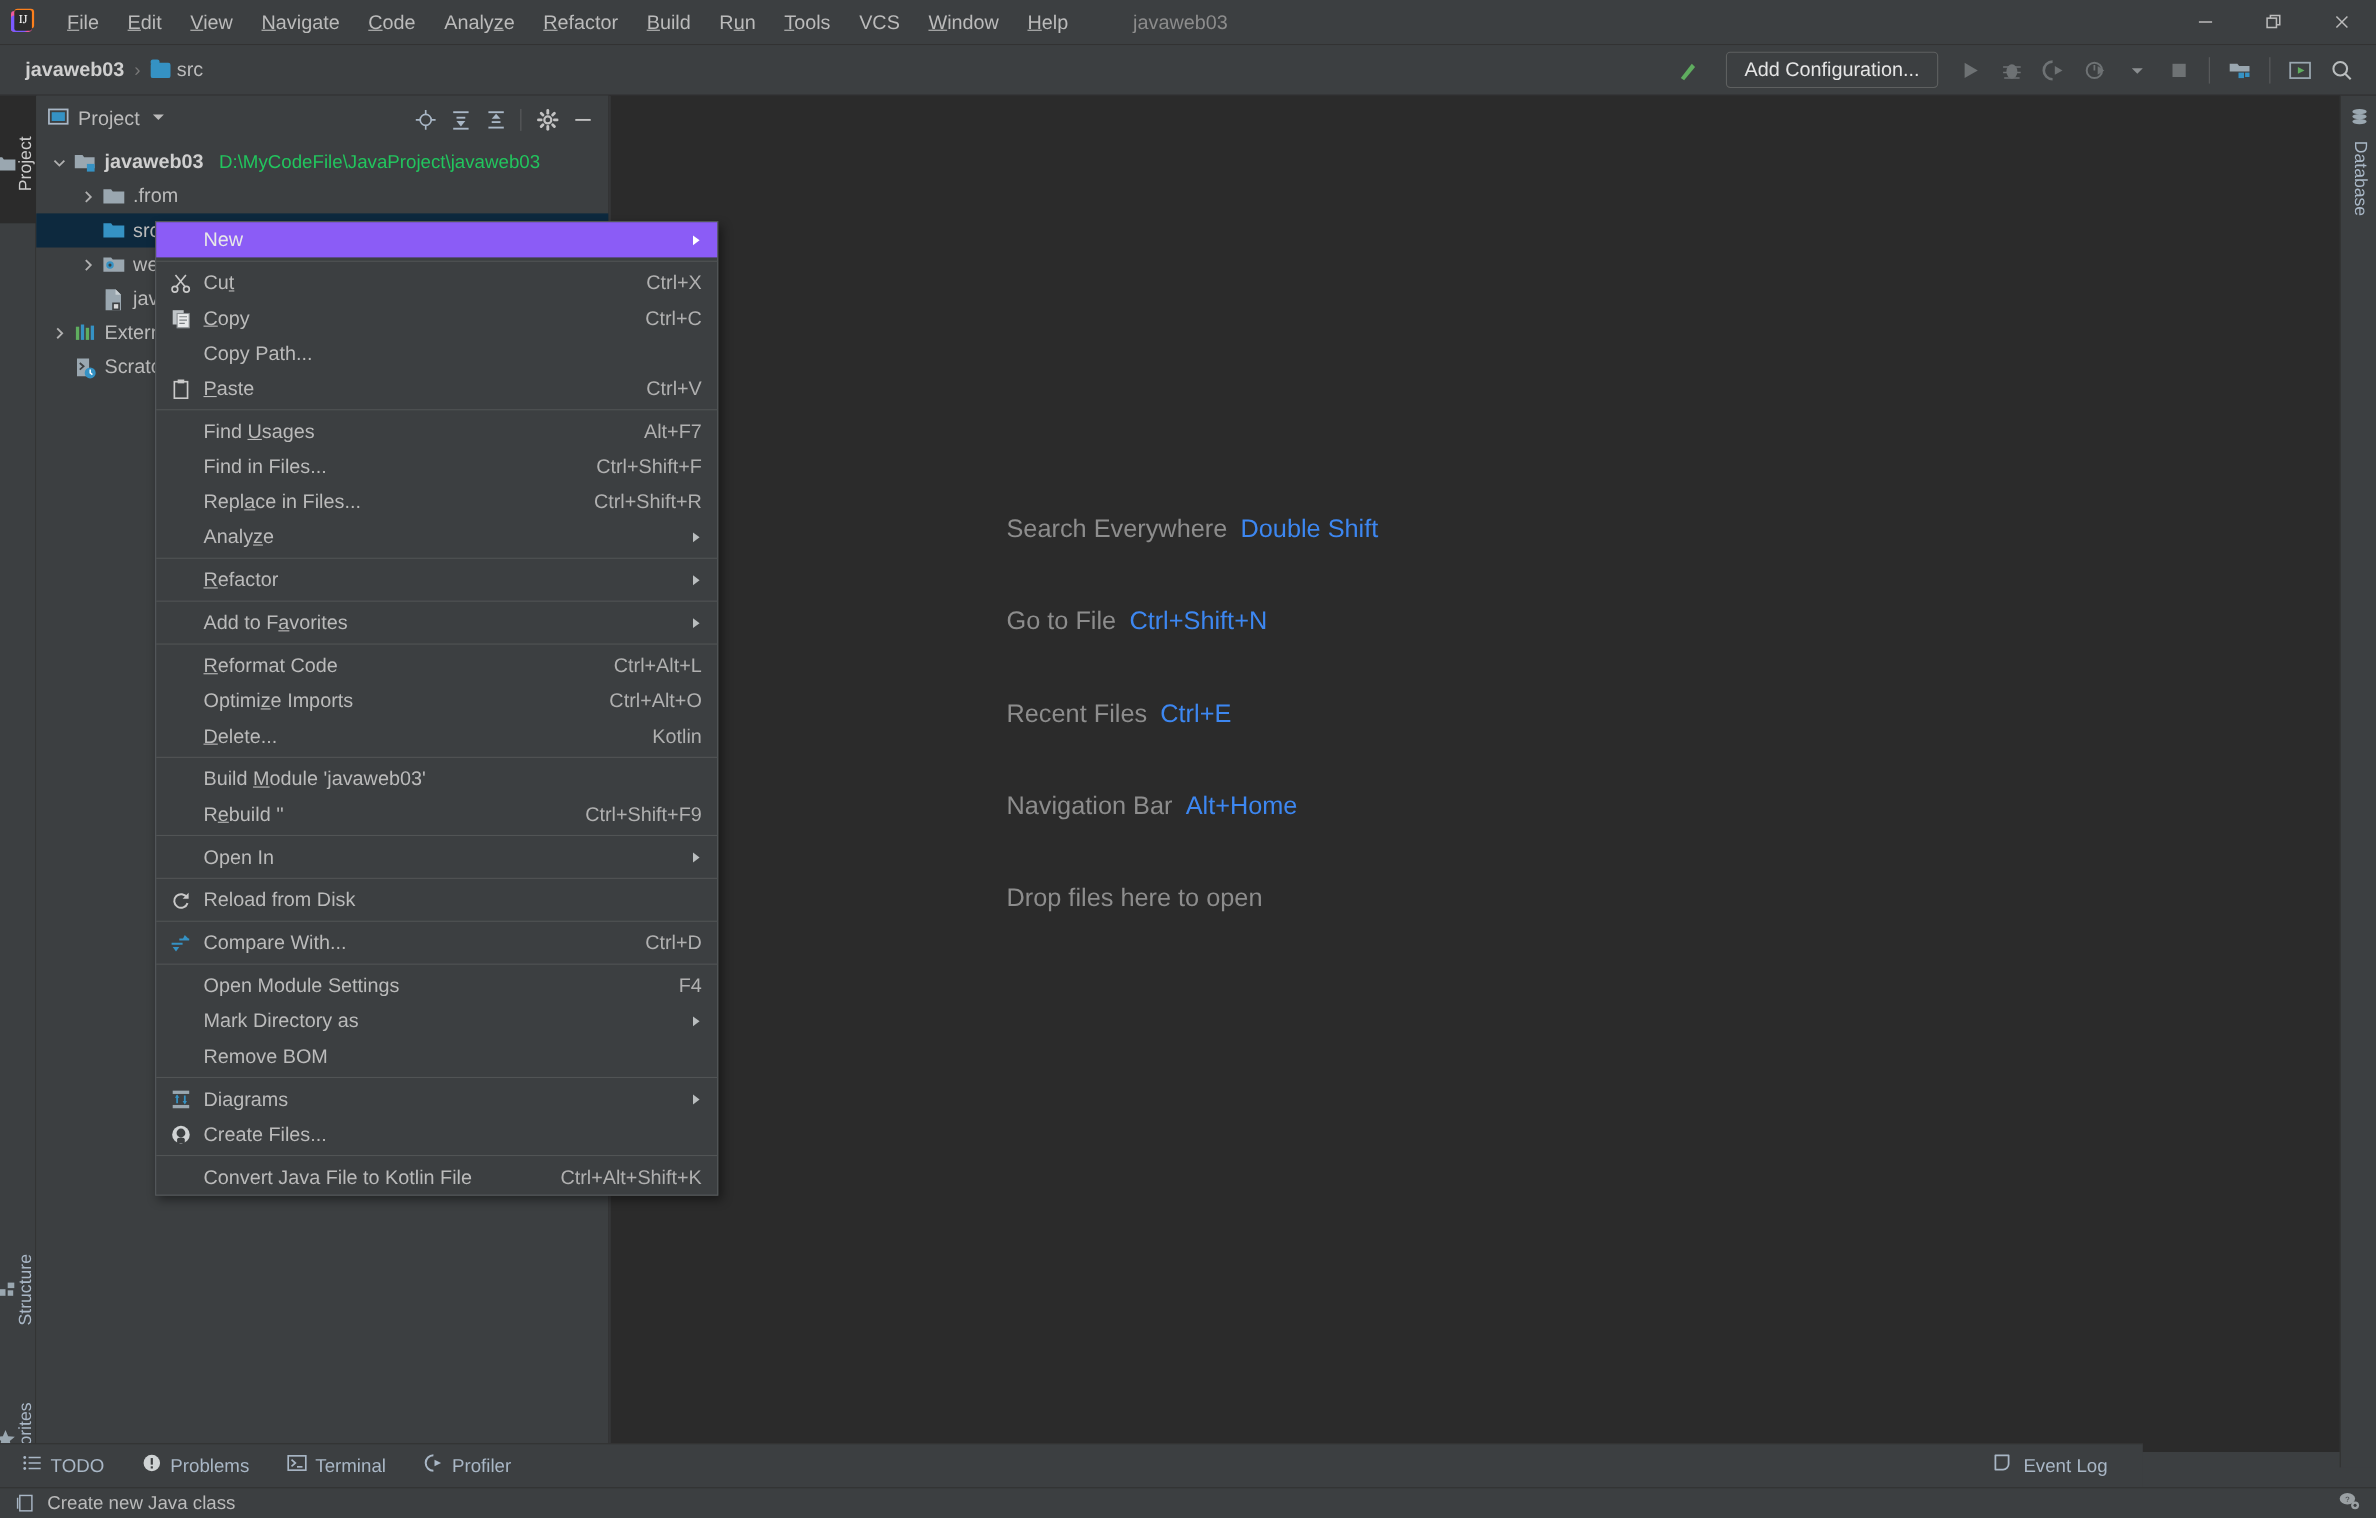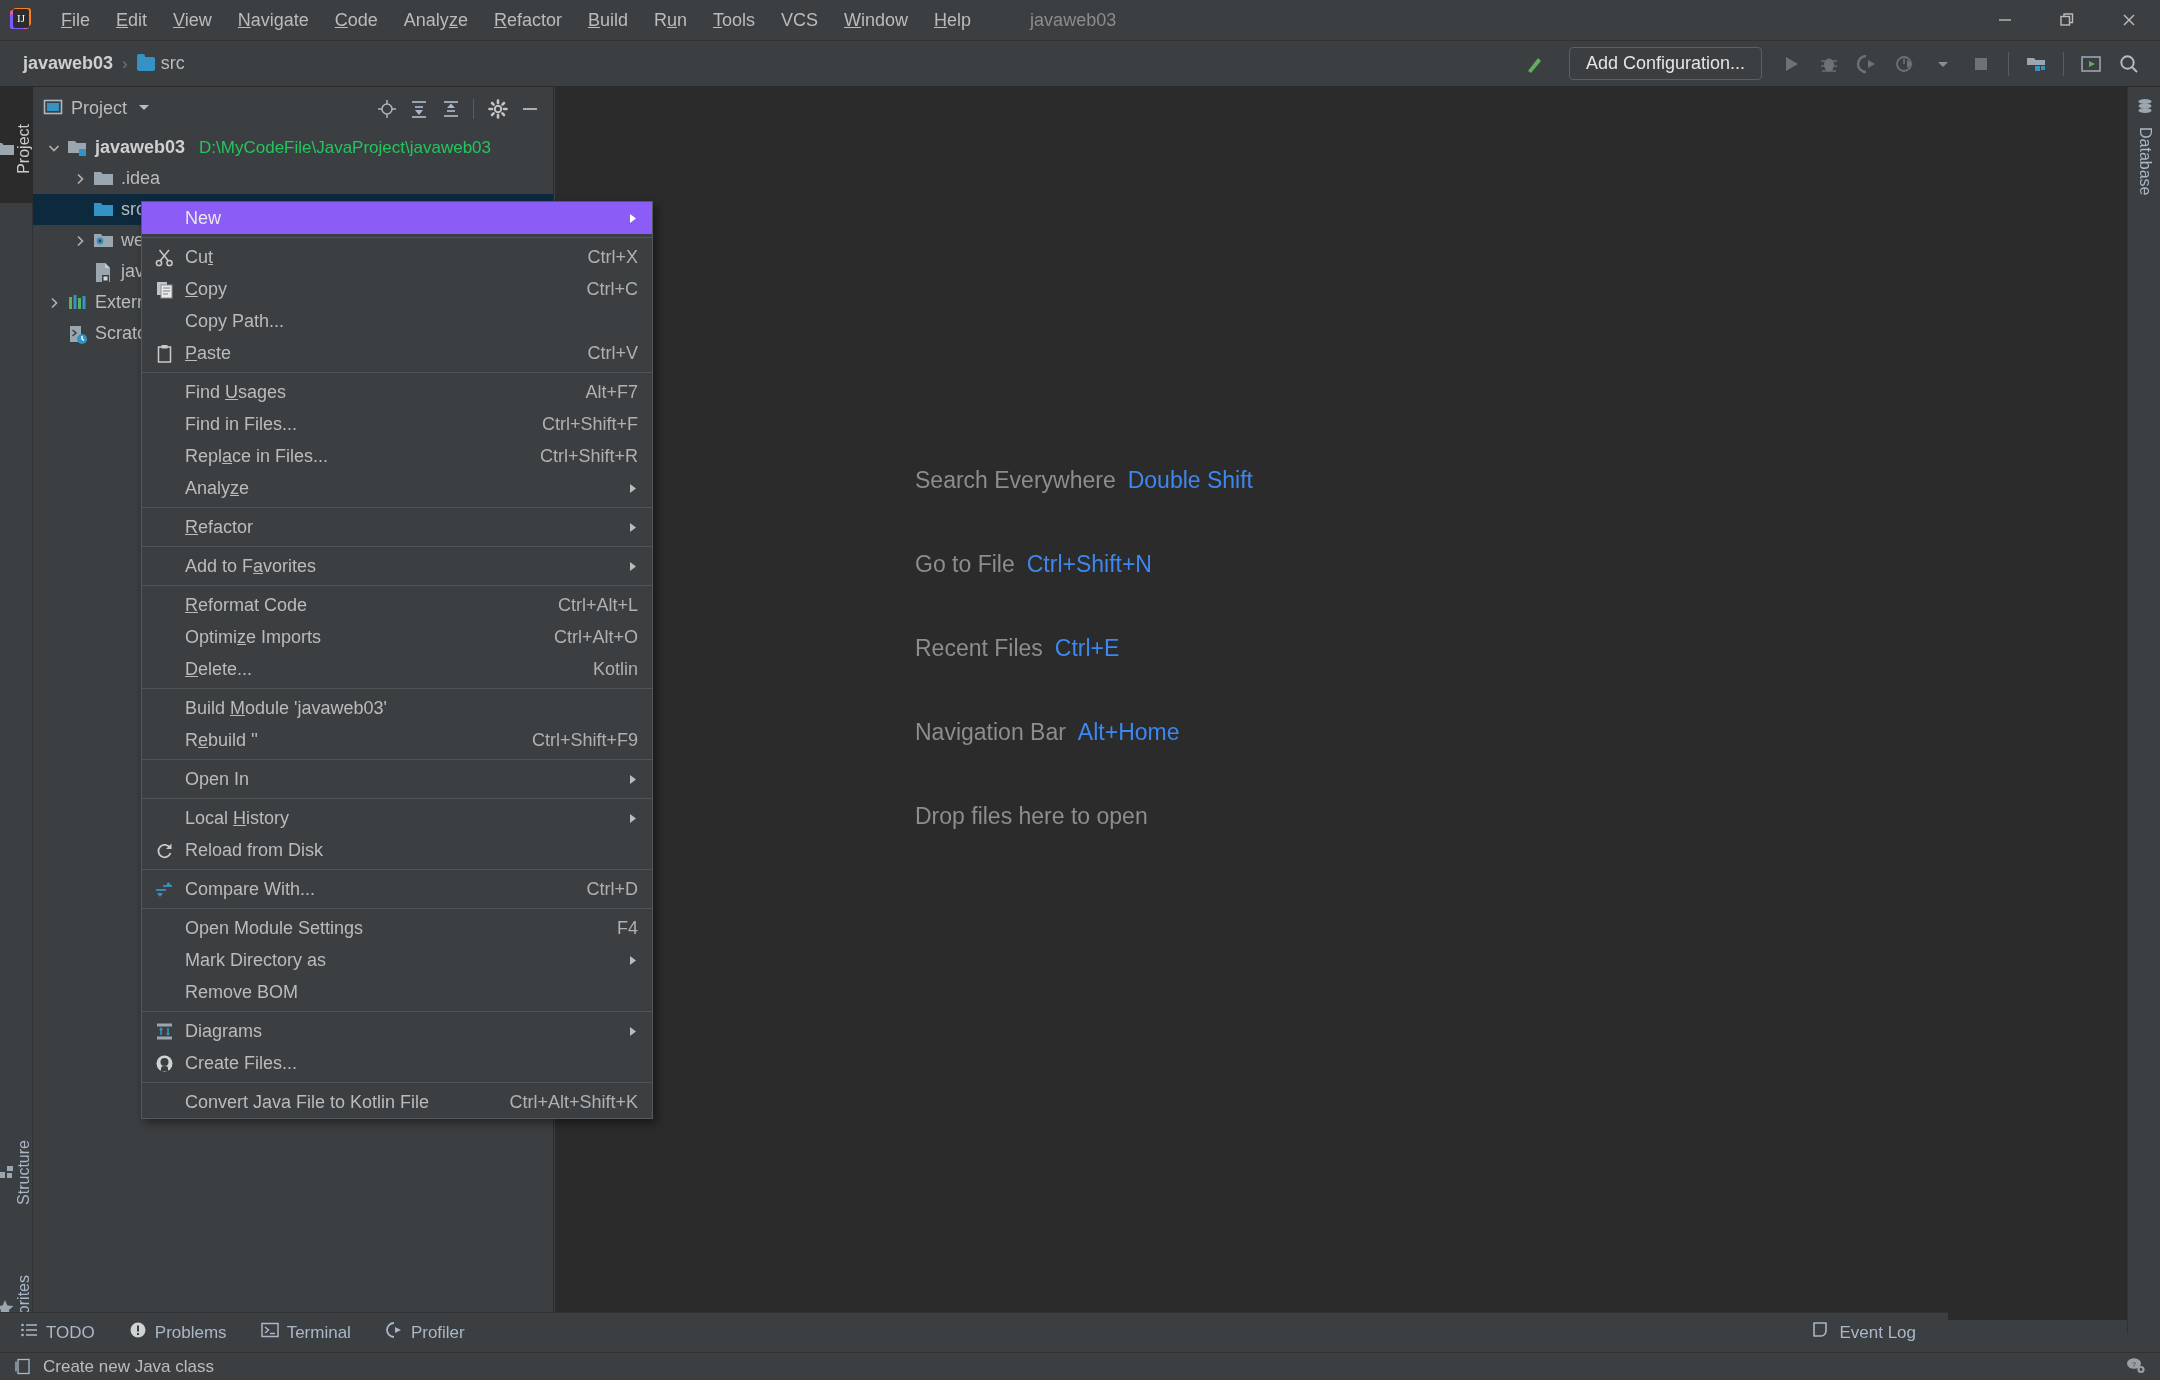--- a/index.html
+++ b/index.html
@@ -421,21 +421,21 @@
       </div>
       <div class="trow" style="padding-left: 34px;">
         <span class="chev">
           <svg width="14" height="14" viewBox="0 0 14 14">
             <polyline points="5,2.5 9.5,7 5,11.5" fill="none" stroke="#b0b0b0" stroke-width="1.7"></polyline>
           </svg>
         </span>
         <span class="ic"><svg width="22" height="19" viewBox="0 0 22 19">
             <path d="M1 3 h7 l1.5 2 H20 v11 H1 Z" fill="#9aa7b0"></path>
           </svg></span>
-        <span class="tname">.idea</span>
+        <span class="tname">.from</span>
       </div>
       <div class="trow sel" style="padding-left: 34px;">
         <span class="chev"></span>
         <span class="ic"><svg width="22" height="19" viewBox="0 0 22 19">
             <path d="M1 3 h7 l1.5 2 H20 v11 H1 Z" fill="#3592c4"></path>
           </svg></span>
         <span class="tname">src</span>
       </div>
       <div class="trow" style="padding-left: 34px;">
         <span class="chev">
@@ -622,29 +622,20 @@
     <div class="mi">
       <span class="micon"></span>
       <span class="mlabel">Open In</span>
       <span class="marrow">
         <svg width="13" height="13" viewBox="0 0 13 13">
           <polygon points="4,2 10,6.5 4,11" fill="#b9bdbe"></polygon>
         </svg>
       </span>
     </div>
     <div class="msep"></div>
-    <div class="mi">
-      <span class="micon"></span>
-      <span class="mlabel">Local <u>H</u>istory</span>
-      <span class="marrow">
-        <svg width="13" height="13" viewBox="0 0 13 13">
-          <polygon points="4,2 10,6.5 4,11" fill="#b9bdbe"></polygon>
-        </svg>
-      </span>
-    </div>
     <div class="mi">
       <span class="micon">
         <svg width="19" height="19" viewBox="0 0 19 19">
           <path d="M15 7 A6.2 6.2 0 1 0 15.5 12" fill="none" stroke="#c9c9c9" stroke-width="1.8"></path>
           <polygon points="16.5,2.5 16.5,8 11,8" fill="#c9c9c9"></polygon>
         </svg>
       </span>
       <span class="mlabel">Reload from Disk</span>
     </div>
     <div class="msep"></div>

